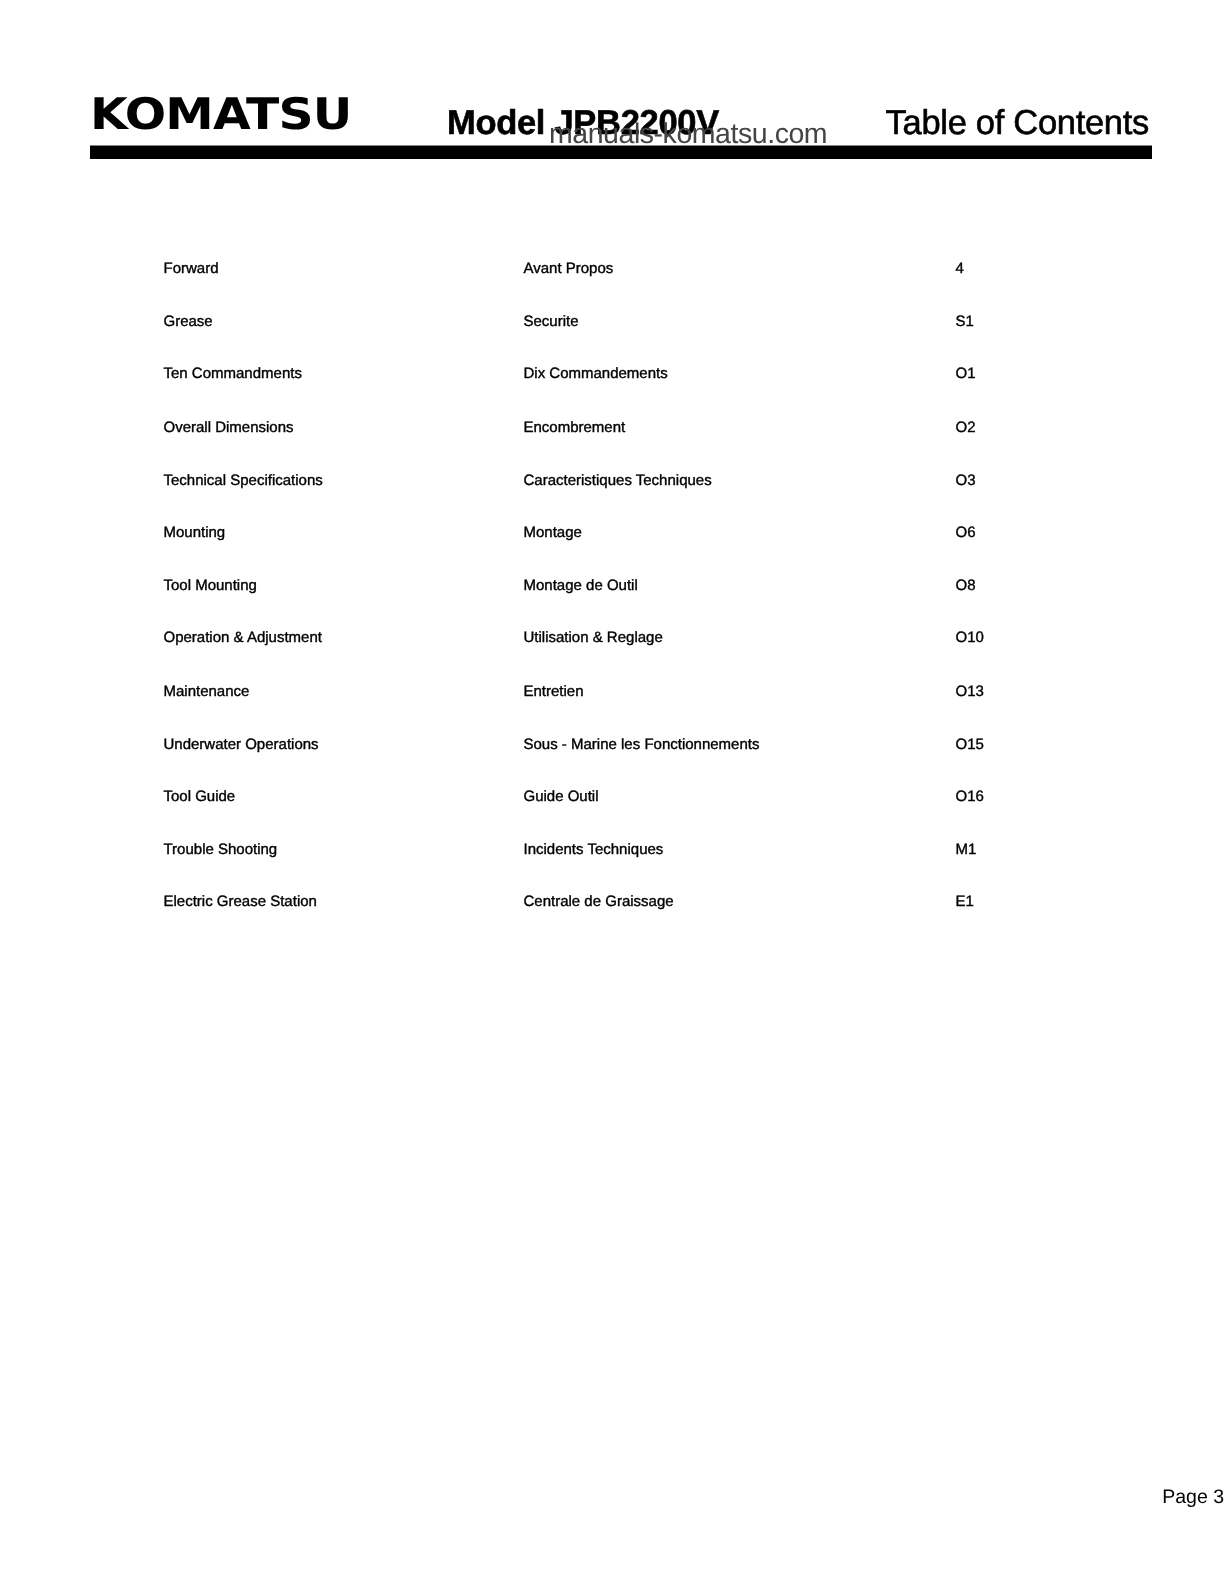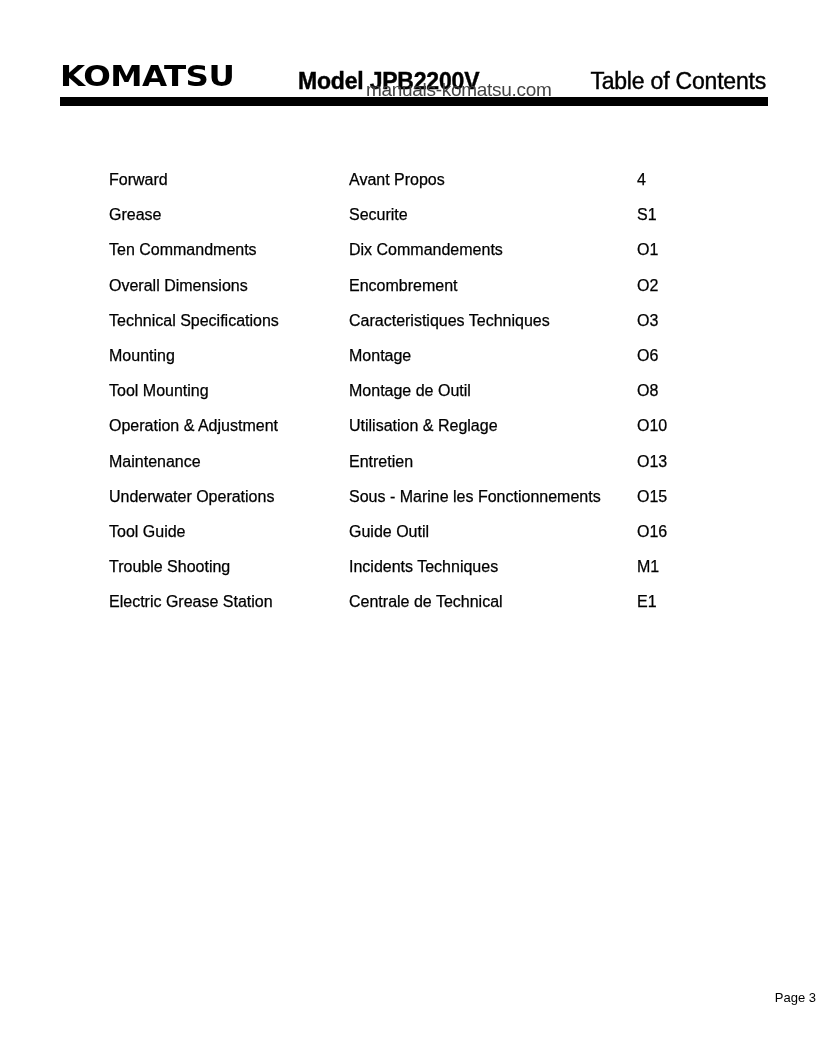--- a/index.html
+++ b/index.html
@@ -68,21 +68,21 @@
     }
     .toc {
       position: absolute;
       left: 109px;
       top: 172px;
       width: 600px;
     }
     .toc-row {
       position: relative;
       height: 35.2px;
-      font-size: 16px;
+      font-size: 10px;
       line-height: 16px;
       text-decoration: underline;
       -webkit-text-stroke: 0.25px #000;
     }
     .col-en { position: absolute; left: 0; top: 0; }
     .col-fr { position: absolute; left: 240px; top: 0; }
     .col-pg { position: absolute; left: 528px; top: 0; }
     .footer {
       position: absolute;
       left: 0;
@@ -160,18 +160,18 @@
     <span class="col-fr">Guide Outil</span>
     <span class="col-pg">O16</span>
   </div>
   <div class="toc-row">
     <span class="col-en">Trouble Shooting</span>
     <span class="col-fr">Incidents Techniques</span>
     <span class="col-pg">M1</span>
   </div>
   <div class="toc-row">
     <span class="col-en">Electric Grease Station</span>
-    <span class="col-fr">Centrale de Technical</span>
+    <span class="col-fr">Centrale de Graissage</span>
     <span class="col-pg">E1</span>
   </div>
 </div>
 
 <div class="footer">Page 3</div>
 
 </body></html>

